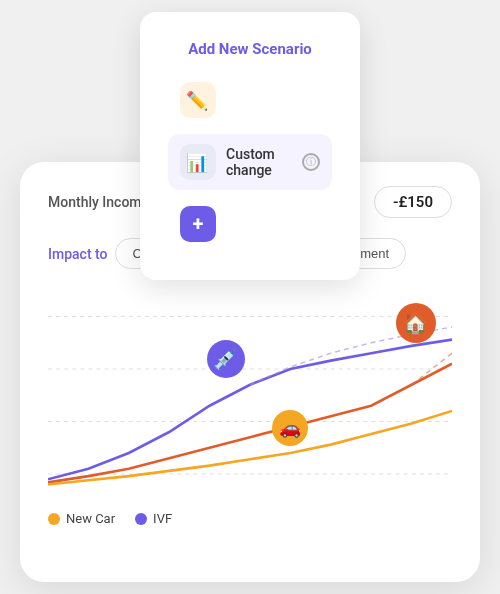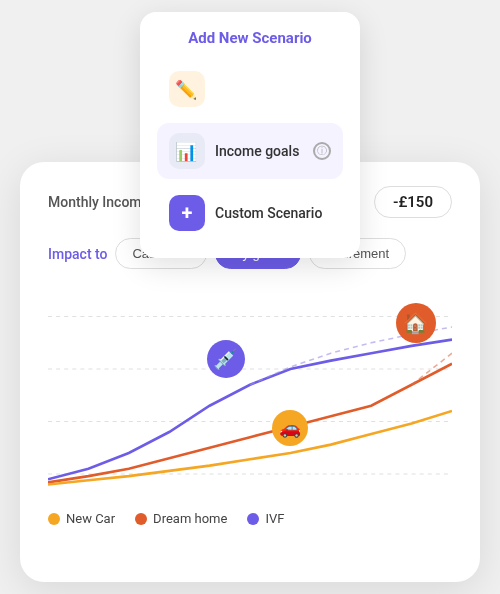--- a/index.html
+++ b/index.html
@@ -24,21 +24,21 @@
     
     .dropdown-card {
       position: absolute;
       top: 0;
       left: 50%;
       transform: translateX(-50%);
       width: 220px;
       background: white;
       border-radius: 16px;
       box-shadow: 0 8px 30px rgba(0,0,0,0.12);
-      padding: 17px;
+      padding: 28px;
       z-index: 2;
     }
 
     .dropdown-title {
       color: #6c5ce7;
       font-weight: 700;
       font-size: 15px;
       text-align: center;
       margin-bottom: 14px;
     }
@@ -240,27 +240,26 @@
 
   <div class="dropdown-card">
     <div class="dropdown-title">Add New Scenario</div>
 
     <div class="dropdown-item">
       <div class="dropdown-item-icon debt">✏️</div>
     </div>
 
     <div class="dropdown-item active">
       <div class="dropdown-item-icon income">📊</div>
-      <span class="dropdown-item-label">Income goals</span>
+      <span class="dropdown-item-label">Custom change</span>
       <div class="dropdown-item-badge">ⓘ</div>
     </div>
 
     <div class="dropdown-item">
       <div class="dropdown-item-icon custom">+</div>
-      <span class="dropdown-item-label">Custom Scenario</span>
     </div>
   </div>
 
   <div class="main-card">
 
     <div class="income-row">
       <span class="income-label">Monthly Income Change</span>
       <span class="income-value">-£150</span>
     </div>
 
@@ -299,23 +298,19 @@
       
       <div class="goal-icon home" style="top:18%; right:4%; left:auto; transform:translate(0,-50%); background:#e05c2a; width:40px; height:40px; font-size:20px;">🏠</div>
     </div>
 
     <div class="legend">
       <div class="legend-item">
         <div class="legend-dot" style="background:#f5a623;"></div>
         <span>New Car</span>
       </div>
       <div class="legend-item">
-        <div class="legend-dot" style="background:#e05c2a;"></div>
-        <span>Dream home</span>
-      </div>
-      <div class="legend-item">
         <div class="legend-dot" style="background:#6c5ce7;"></div>
         <span>IVF</span>
       </div>
     </div>
 
   </div>
 </div>
 
 </body></html>

